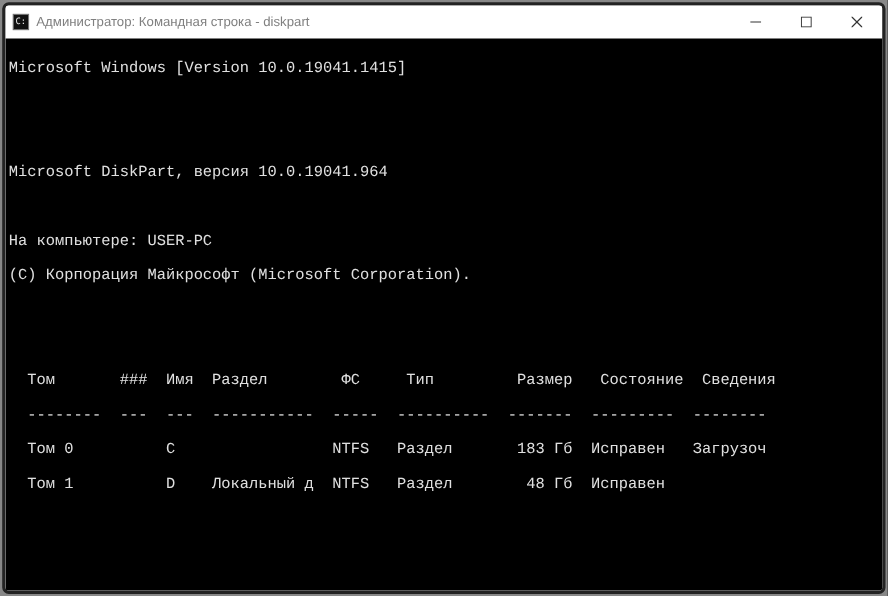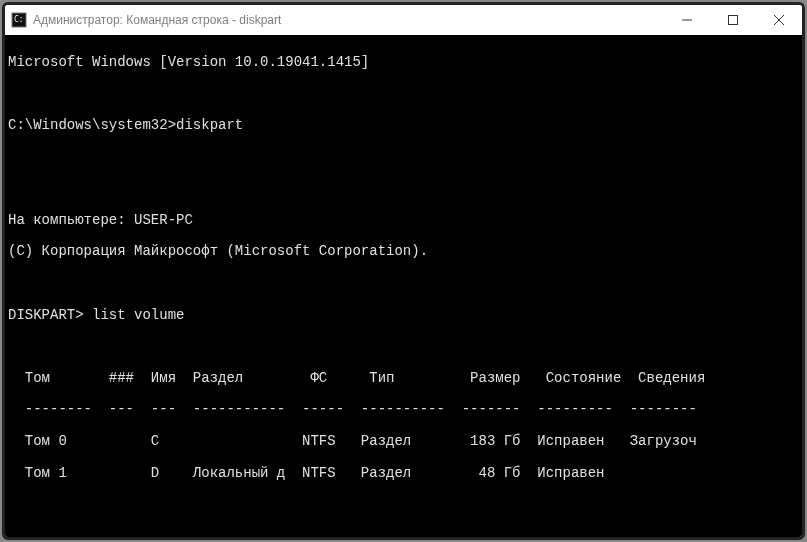--- a/index.html
+++ b/index.html
@@ -90,27 +90,26 @@
             <line x1="0" y1="0" x2="10" y2="10" stroke="#333" stroke-width="1"></line>
             <line x1="10" y1="0" x2="0" y2="10" stroke="#333" stroke-width="1"></line>
           </svg>
       </div>
     </div>
   </div>
 
   <div class="terminal">
 <span class="term-line">Microsoft Windows [Version 10.0.19041.1415]</span>
 <span class="term-line"></span>
-<span class="term-line">C:\Windows\system32&gt;diskpart</span>
 <span class="term-line"></span>
+<span class="term-line">Microsoft DiskPart, версия 10.0.19041.964</span>
 <span class="term-line"></span>
 <span class="term-line">На компьютере: USER-PC</span>
 <span class="term-line">(C) Корпорация Майкрософт (Microsoft Corporation).</span>
 <span class="term-line"></span>
-<span class="term-line">DISKPART&gt; list volume</span>
 <span class="term-line"></span>
 <span class="term-line">  Том       ###  Имя  Раздел        ФС     Тип         Размер   Состояние  Сведения</span>
 <span class="term-line">  --------  ---  ---  -----------  -----  ----------  -------  ---------  --------</span>
 <span class="term-line">  Том 0          C                 NTFS   Раздел       183 Гб  Исправен   Загрузоч</span>
 <span class="term-line">  Том 1          D    Локальный д  NTFS   Раздел        48 Гб  Исправен           </span>
 
 
 
 
 

